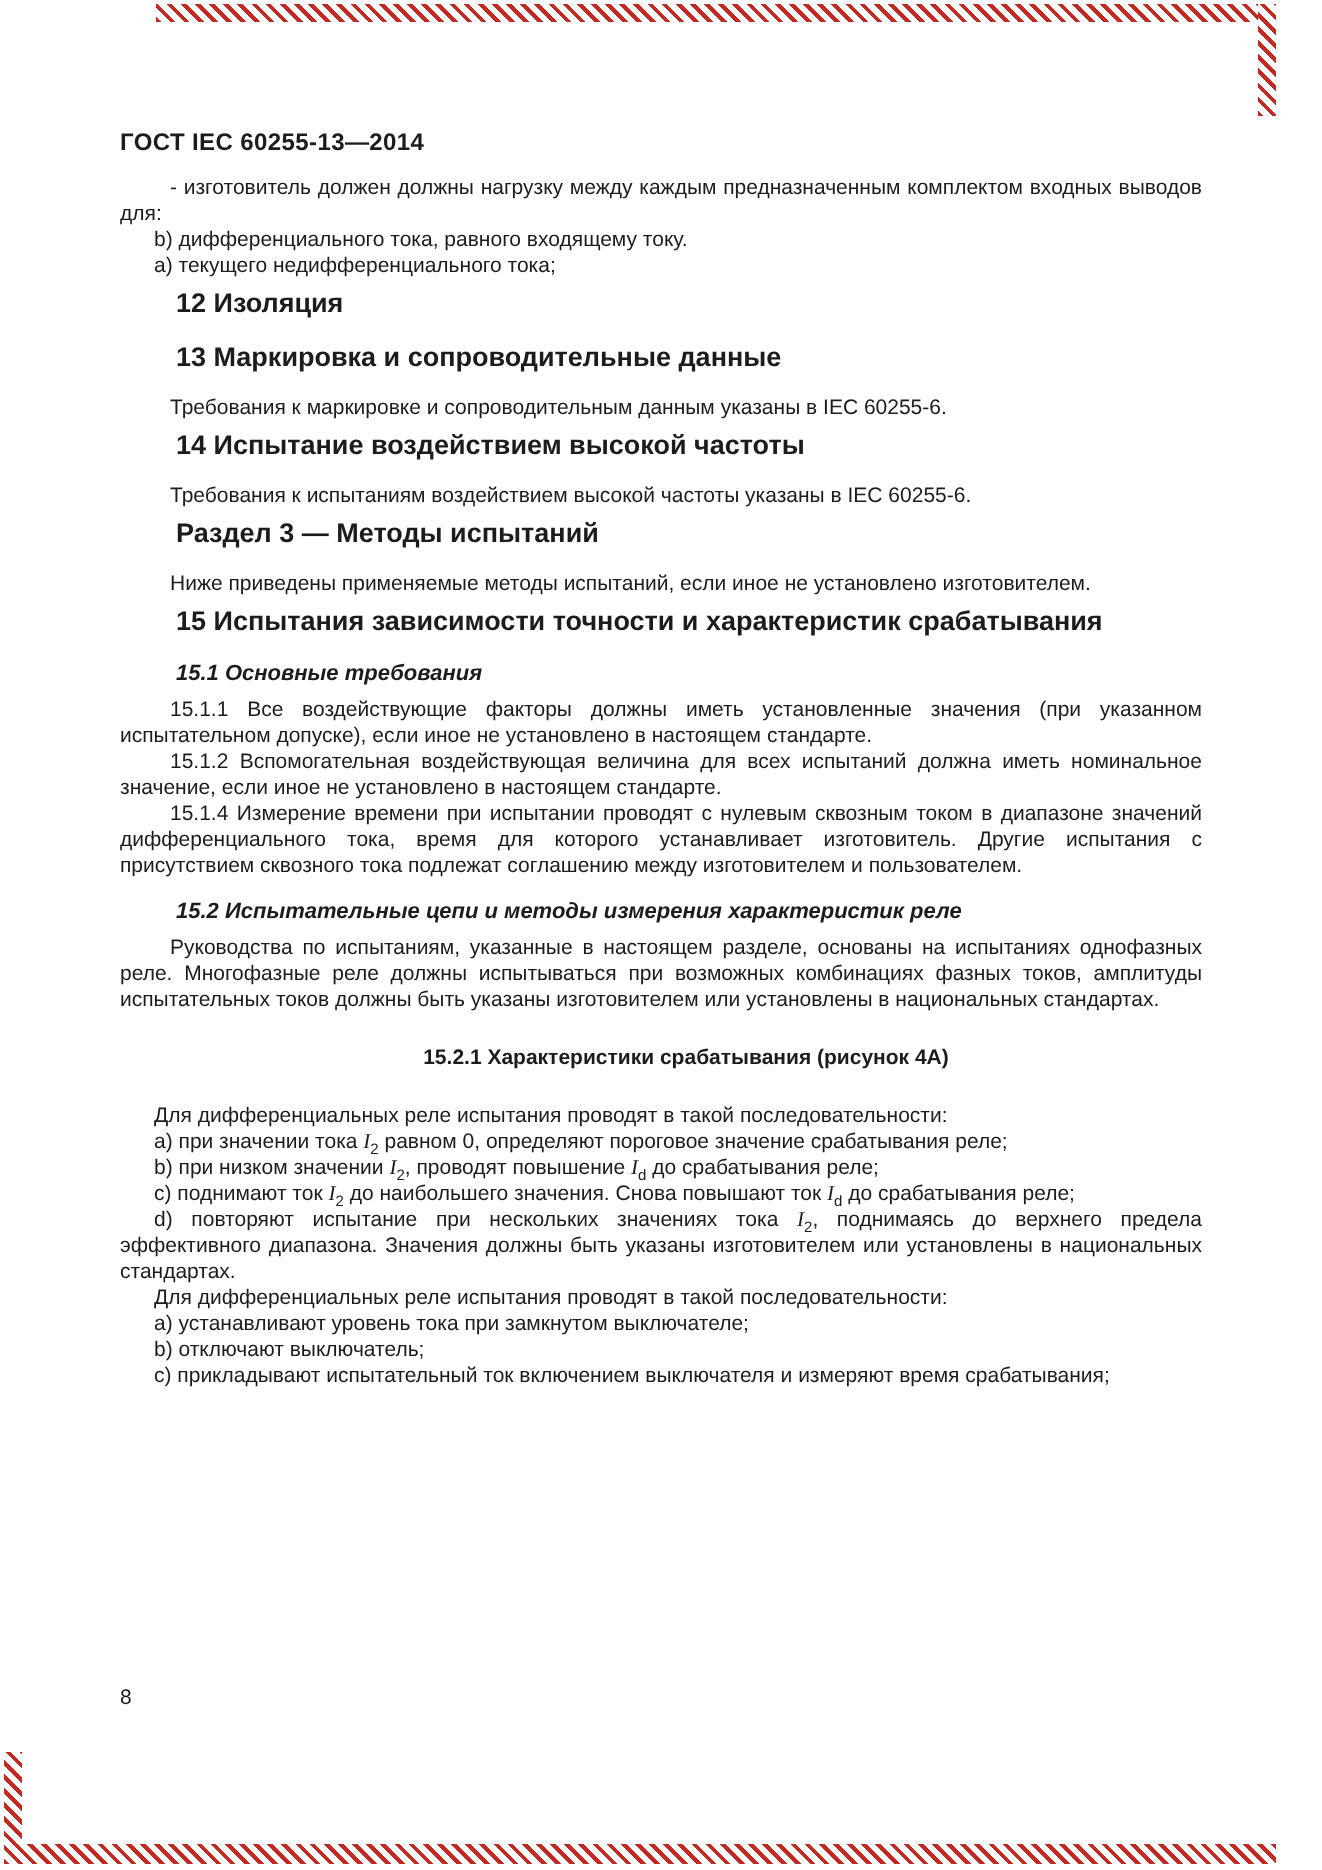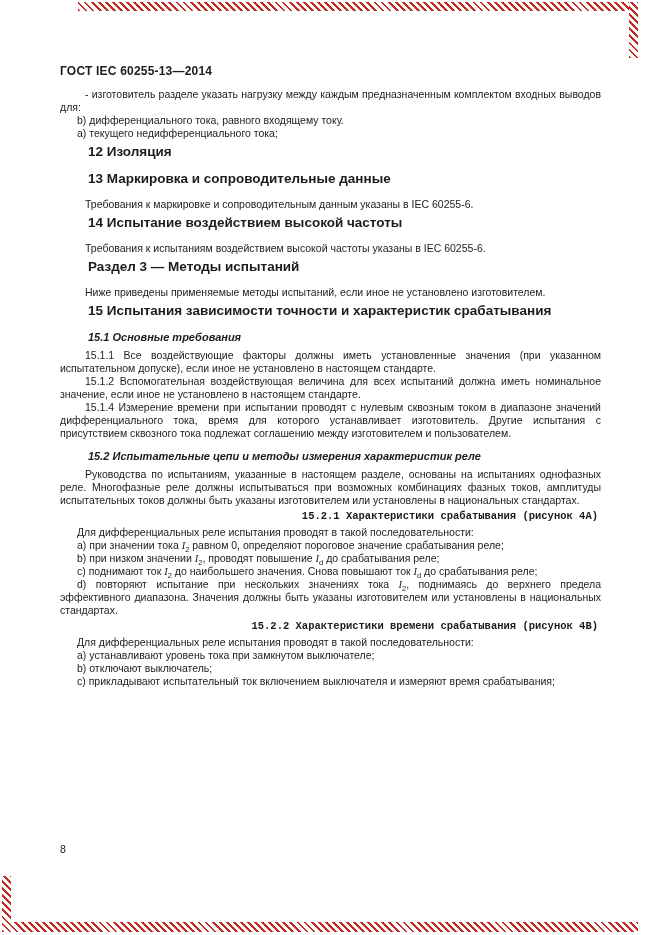--- a/index.html
+++ b/index.html
@@ -33,21 +33,21 @@
   .h-big {
     font-size:13.5px; font-weight:bold; line-height:16px;
     margin:4px 0 11px; text-indent:28px; text-align:left;
   }
   .h-sub {
     font-size:11px; font-weight:bold; line-height:14px;
     margin:9px 0 5px; text-indent:28px; text-align:left;font-style:italic;
   }
   .h-run {
     font-size:10.5px; font-weight:bold; line-height:13px;
-    margin:3px; text-indent:25px; text-align:right;font-family:Liberation Mono, monospace;
+    margin:16px; text-indent:25px; text-align:center;
   }
   .var { font-family:"Liberation Serif","DejaVu Serif",serif; font-style:italic; }
   sub.subscript { font-size:7.5px; line-height:0; }
   .page-number {
     position:absolute; left:60px; top:843px;
     font-size:10.5px;
   }
 </style>
 </head>
 <body>
@@ -56,21 +56,21 @@
 
   <div class="hatch hatch-top"></div>
   <div class="hatch hatch-right"></div>
   <div class="hatch hatch-bottom"></div>
   <div class="hatch hatch-left"></div>
 
   <div class="running-header">ГОСТ IEC 60255-13—2014</div>
 
   <div class="content">
 
-    <p>- изготовитель разделе указать нагрузку между каждым предназначенным комплектом входных выводов для:</p>
+    <p>- изготовитель должен должны нагрузку между каждым предназначенным комплектом входных выводов для:</p>
     <div class="list-item">b) дифференциального тока, равного входящему току.</div>
     <div class="list-item">a) текущего недифференциального тока;</div>
 
     <div class="h-big">12 Изоляция</div>
 
     <div class="h-big">13 Маркировка и сопроводительные данные</div>
     <p>Требования к маркировке и сопроводительным данным указаны в IEC 60255-6.</p>
 
     <div class="h-big">14 Испытание воздействием высокой частоты</div>
     <p>Требования к испытаниям воздействием высокой частоты указаны в IEC 60255-6.</p>
@@ -88,21 +88,20 @@
     <div class="h-sub">15.2 Испытательные цепи и методы измерения характеристик реле</div>
     <p>Руководства по испытаниям, указанные в настоящем разделе, основаны на испытаниях однофазных реле. Многофазные реле должны испытываться при возможных комбинациях фазных токов, амплитуды испытательных токов должны быть указаны изготовителем или установлены в национальных стандартах.</p>
 
     <div class="h-run">15.2.1 Характеристики срабатывания (рисунок 4A)</div>
     <div class="list-item">Для дифференциальных реле испытания проводят в такой последовательности:</div>
     <div class="list-item"><span>a) при значении тока </span><span class="var">I</span><sub class="subscript">2</sub><span> равном 0, определяют пороговое значение срабатывания реле;</span></div>
     <div class="list-item"><span>b) при низком значении </span><span class="var">I</span><sub class="subscript">2</sub><span>, проводят повышение </span><span class="var">I</span><sub class="subscript">d</sub><span> до срабатывания реле;</span></div>
     <div class="list-item"><span>c) поднимают ток </span><span class="var">I</span><sub class="subscript">2</sub><span> до наибольшего значения. Снова повышают ток </span><span class="var">I</span><sub class="subscript">d</sub><span> до срабатывания реле;</span></div>
     <div class="list-item"><span>d) повторяют испытание при нескольких значениях тока </span><span class="var">I</span><sub class="subscript">2</sub><span>, поднимаясь до верхнего предела эффективного диапазона. Значения должны быть указаны изготовителем или установлены в национальных стандартах.</span></div>
 
-    <div class="h-run">15.2.2 Характеристики времени срабатывания (рисунок 4B)</div>
     <div class="list-item">Для дифференциальных реле испытания проводят в такой последовательности:</div>
     <div class="list-item">a) устанавливают уровень тока при замкнутом выключателе;</div>
     <div class="list-item">b) отключают выключатель;</div>
     <div class="list-item">c) прикладывают испытательный ток включением выключателя и измеряют время срабатывания;</div>
 
   </div>
 
   <div class="page-number">8</div>
 
 </div>

